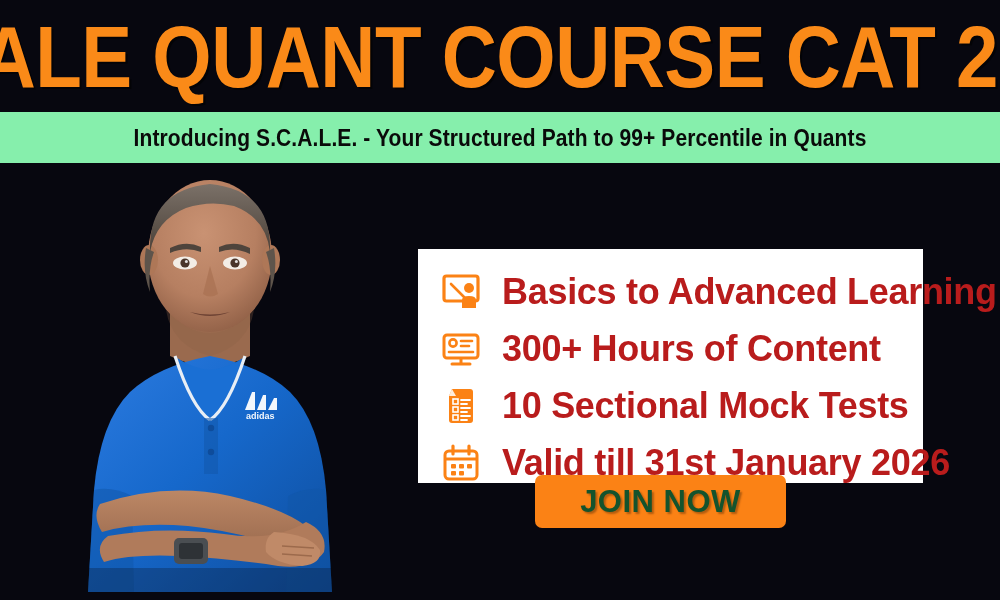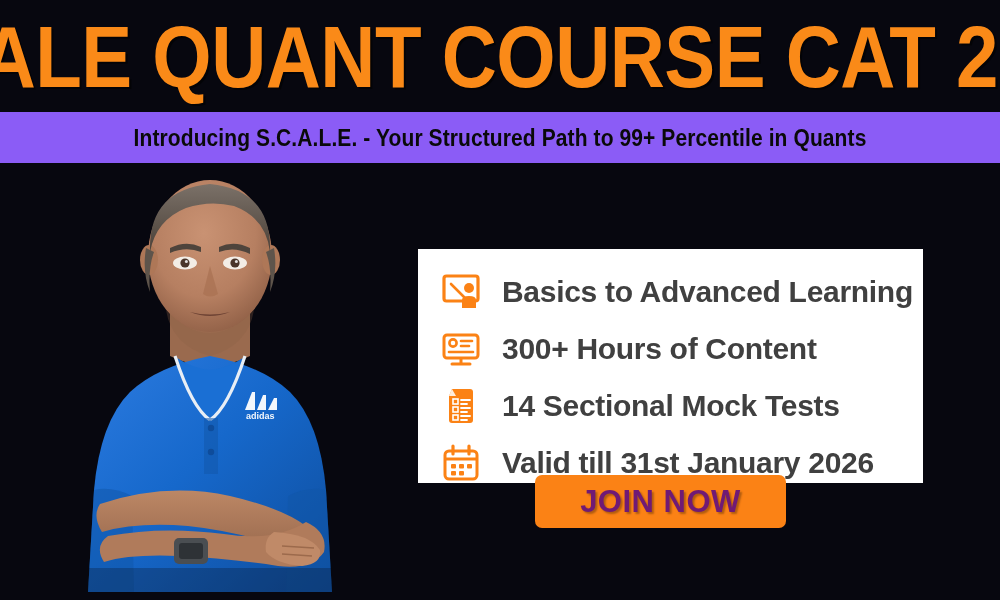--- a/index.html
+++ b/index.html
@@ -46,21 +46,21 @@
     text-shadow: 2px 2px 0 rgba(0,0,0,0.55);
   }
 
   
   .subtitle-bar {
     position: absolute;
     left: 0;
     top: 112px;
     width: 1000px;
     height: 51px;
-    background: #8b5cf6;
+    background: #86efac;
     display: flex;
     align-items: center;
     justify-content: center;
   }
   .subtitle-text {
     font-family: "Liberation Sans Narrow", "Liberation Sans", sans-serif;
     font-weight: 700;
     font-size: 21px;
     color: #0a0a0a;
     white-space: nowrap;
@@ -100,22 +100,22 @@
     flex: 0 0 42px;
     margin-right: 20px;
     display: flex;
     align-items: center;
     justify-content: center;
   }
   .feature-icon svg { display: block; }
   .feature-label {
     font-family: "Liberation Sans", sans-serif;
     font-weight: 700;
-    font-size: 30px;
-    color: #404040;
+    font-size: 36px;
+    color: #b91c1c;
     letter-spacing: -0.3px;
     white-space: nowrap;
   }
 
   
   .join-button {
     position: absolute;
     left: 535px;
     top: 475px;
     width: 251px;
@@ -126,21 +126,21 @@
     display: flex;
     align-items: center;
     justify-content: center;
     cursor: pointer;
     padding: 0;
   }
   .join-button-label {
     font-family: "Liberation Sans", sans-serif;
     font-weight: 700;
     font-size: 31px;
-    color: #701a75;
+    color: #14532d;
     letter-spacing: 0.5px;
     white-space: nowrap;
     text-shadow: 2px 2px 2px rgba(0,0,0,0.30);
   }
 </style>
 </head>
 <body>
 
 <div id="banner">
 
@@ -279,21 +279,21 @@
           <path d="M11 3 L29 3 Q32 3 32 6 L32 34 Q32 37 29 37 L11 37 Q8 37 8 34 L8 10 Z" fill="#FB8215"></path>
           <path d="M11 3 L8 10 L15 10 Z" fill="#ffffff" opacity="0.85"></path>
           <rect x="12" y="13" width="5" height="5" fill="none" stroke="#ffffff" stroke-width="1.6"></rect>
           <rect x="12" y="21" width="5" height="5" fill="none" stroke="#ffffff" stroke-width="1.6"></rect>
           <rect x="12" y="29" width="5" height="5" fill="none" stroke="#ffffff" stroke-width="1.6"></rect>
           <path d="M20 14 L29 14 M20 18 L26 18" stroke="#ffffff" stroke-width="1.8" stroke-linecap="round"></path>
           <path d="M20 22 L29 22 M20 26 L26 26" stroke="#ffffff" stroke-width="1.8" stroke-linecap="round"></path>
           <path d="M20 30 L29 30 M20 34 L26 34" stroke="#ffffff" stroke-width="1.8" stroke-linecap="round"></path>
         </svg>
       </span>
-      <span class="feature-label">14 Sectional Mock Tests</span>
+      <span class="feature-label">10 Sectional Mock Tests</span>
     </div>
 
     <div class="feature-row">
       <span class="feature-icon">
         <svg width="40" height="40" viewBox="0 0 40 40" xmlns="http://www.w3.org/2000/svg">
           <rect x="4" y="8" width="32" height="28" rx="4" fill="none" stroke="#FB8215" stroke-width="3"></rect>
           <path d="M4 16 L36 16" stroke="#FB8215" stroke-width="3"></path>
           <path d="M12 3 L12 11" stroke="#FB8215" stroke-width="3.2" stroke-linecap="round"></path>
           <path d="M28 3 L28 11" stroke="#FB8215" stroke-width="3.2" stroke-linecap="round"></path>
           <rect x="10" y="21" width="5" height="4.4" rx="1" fill="#FB8215"></rect>

